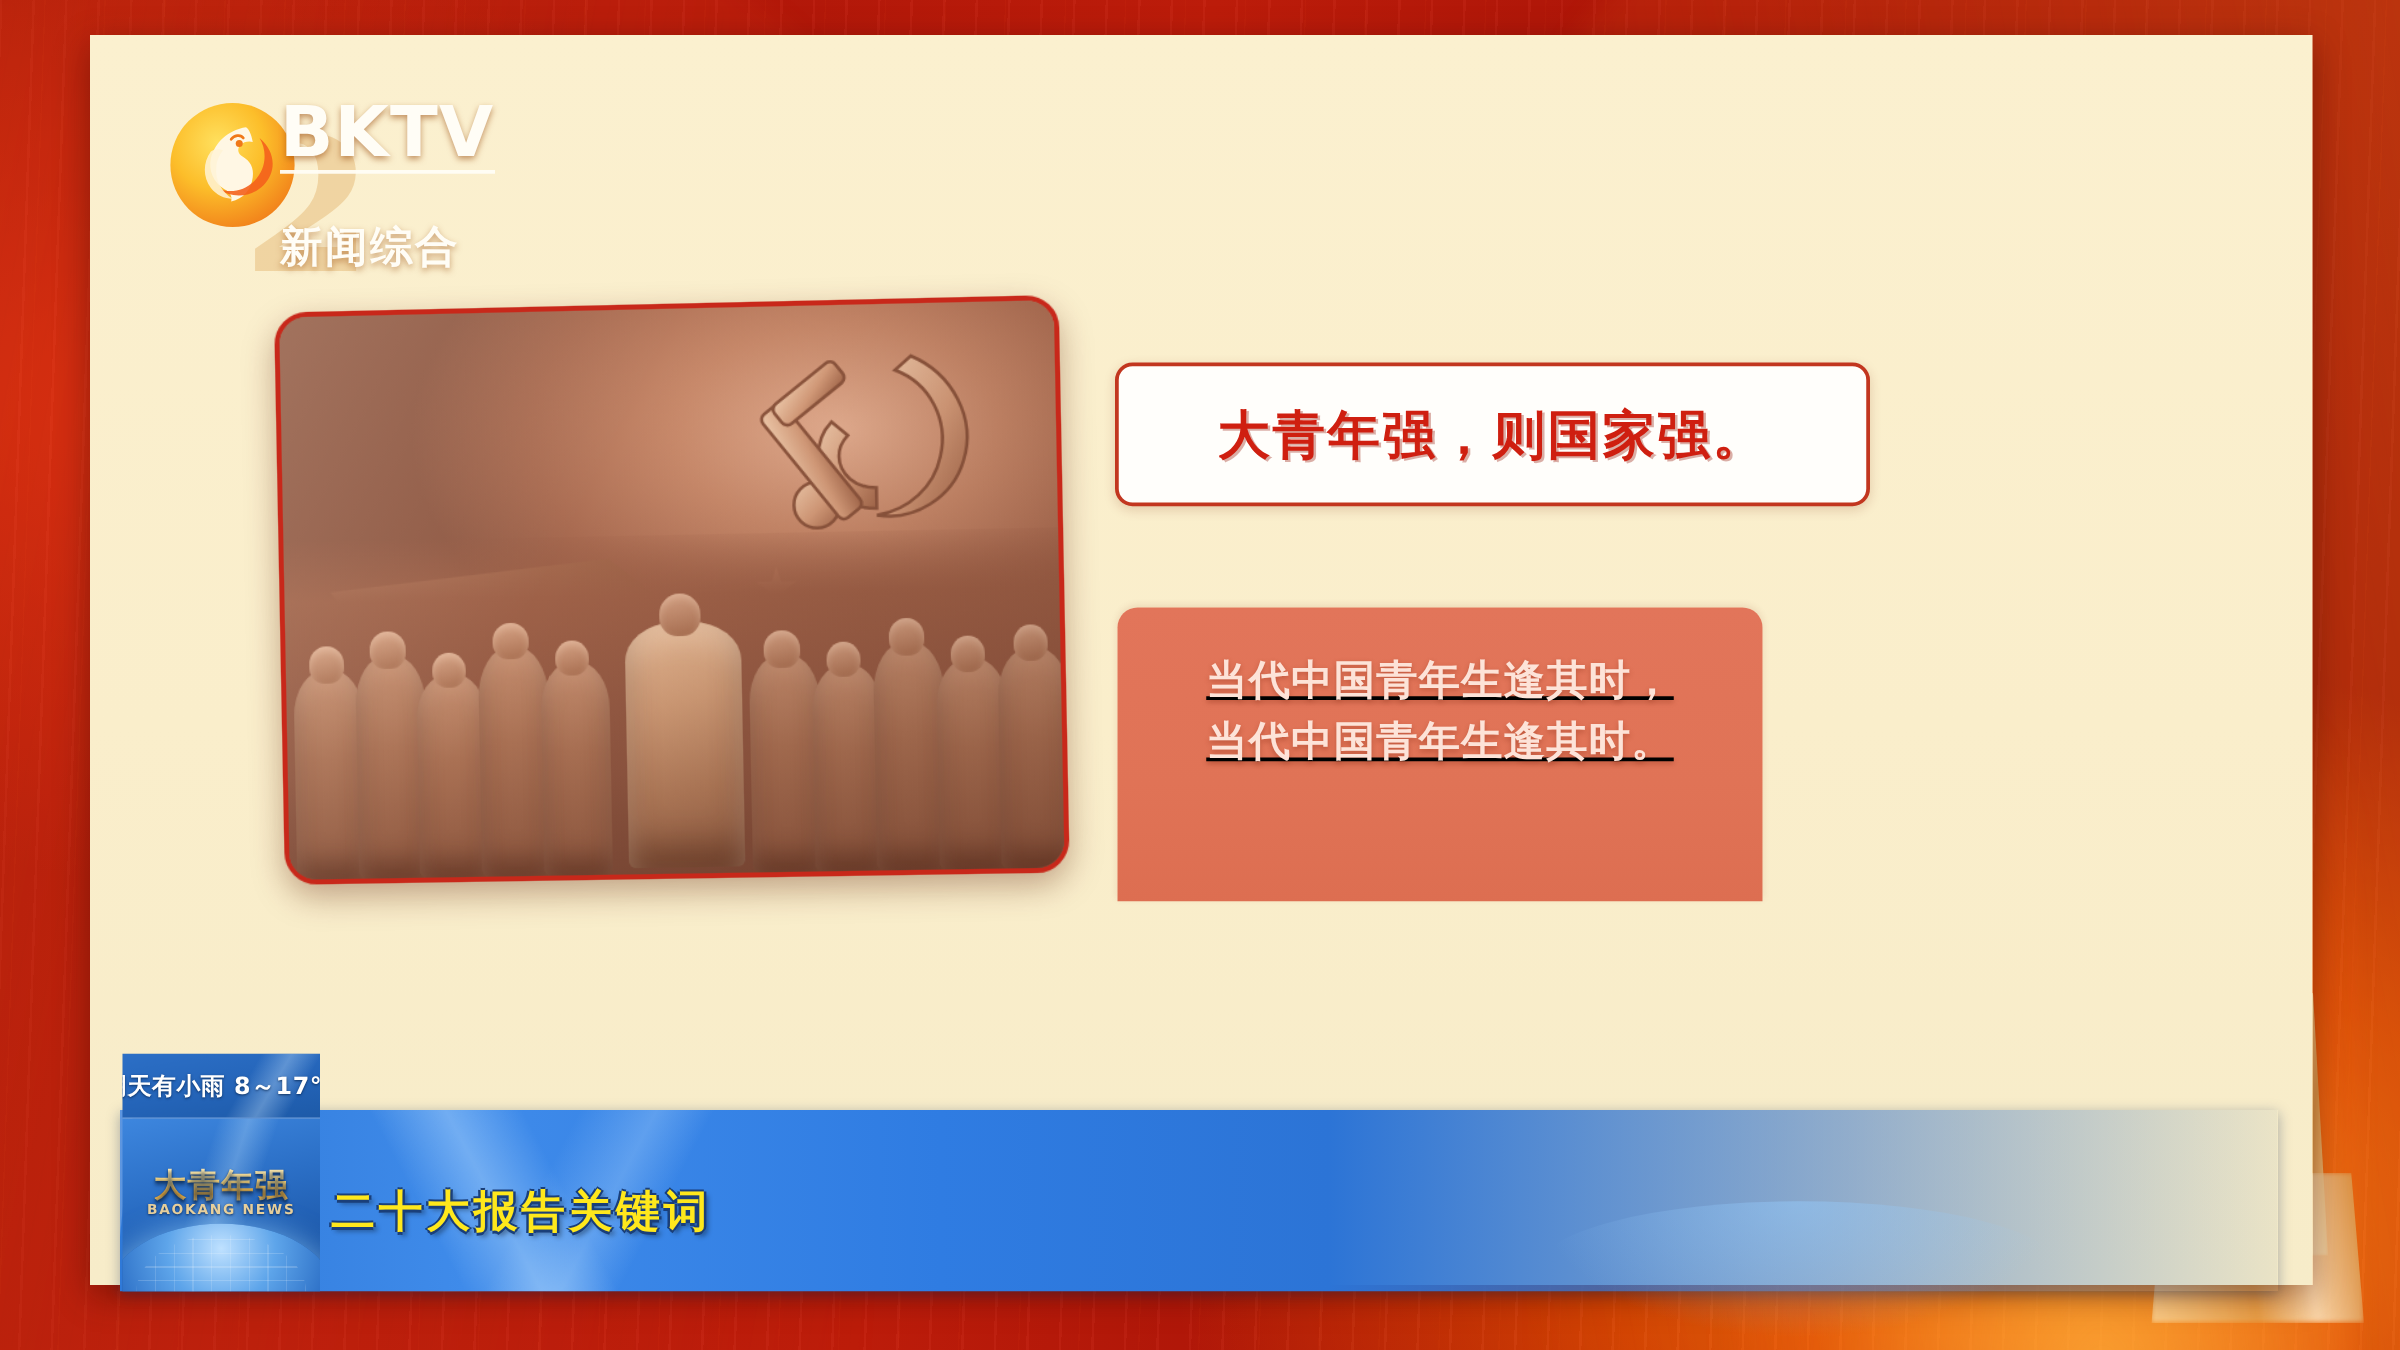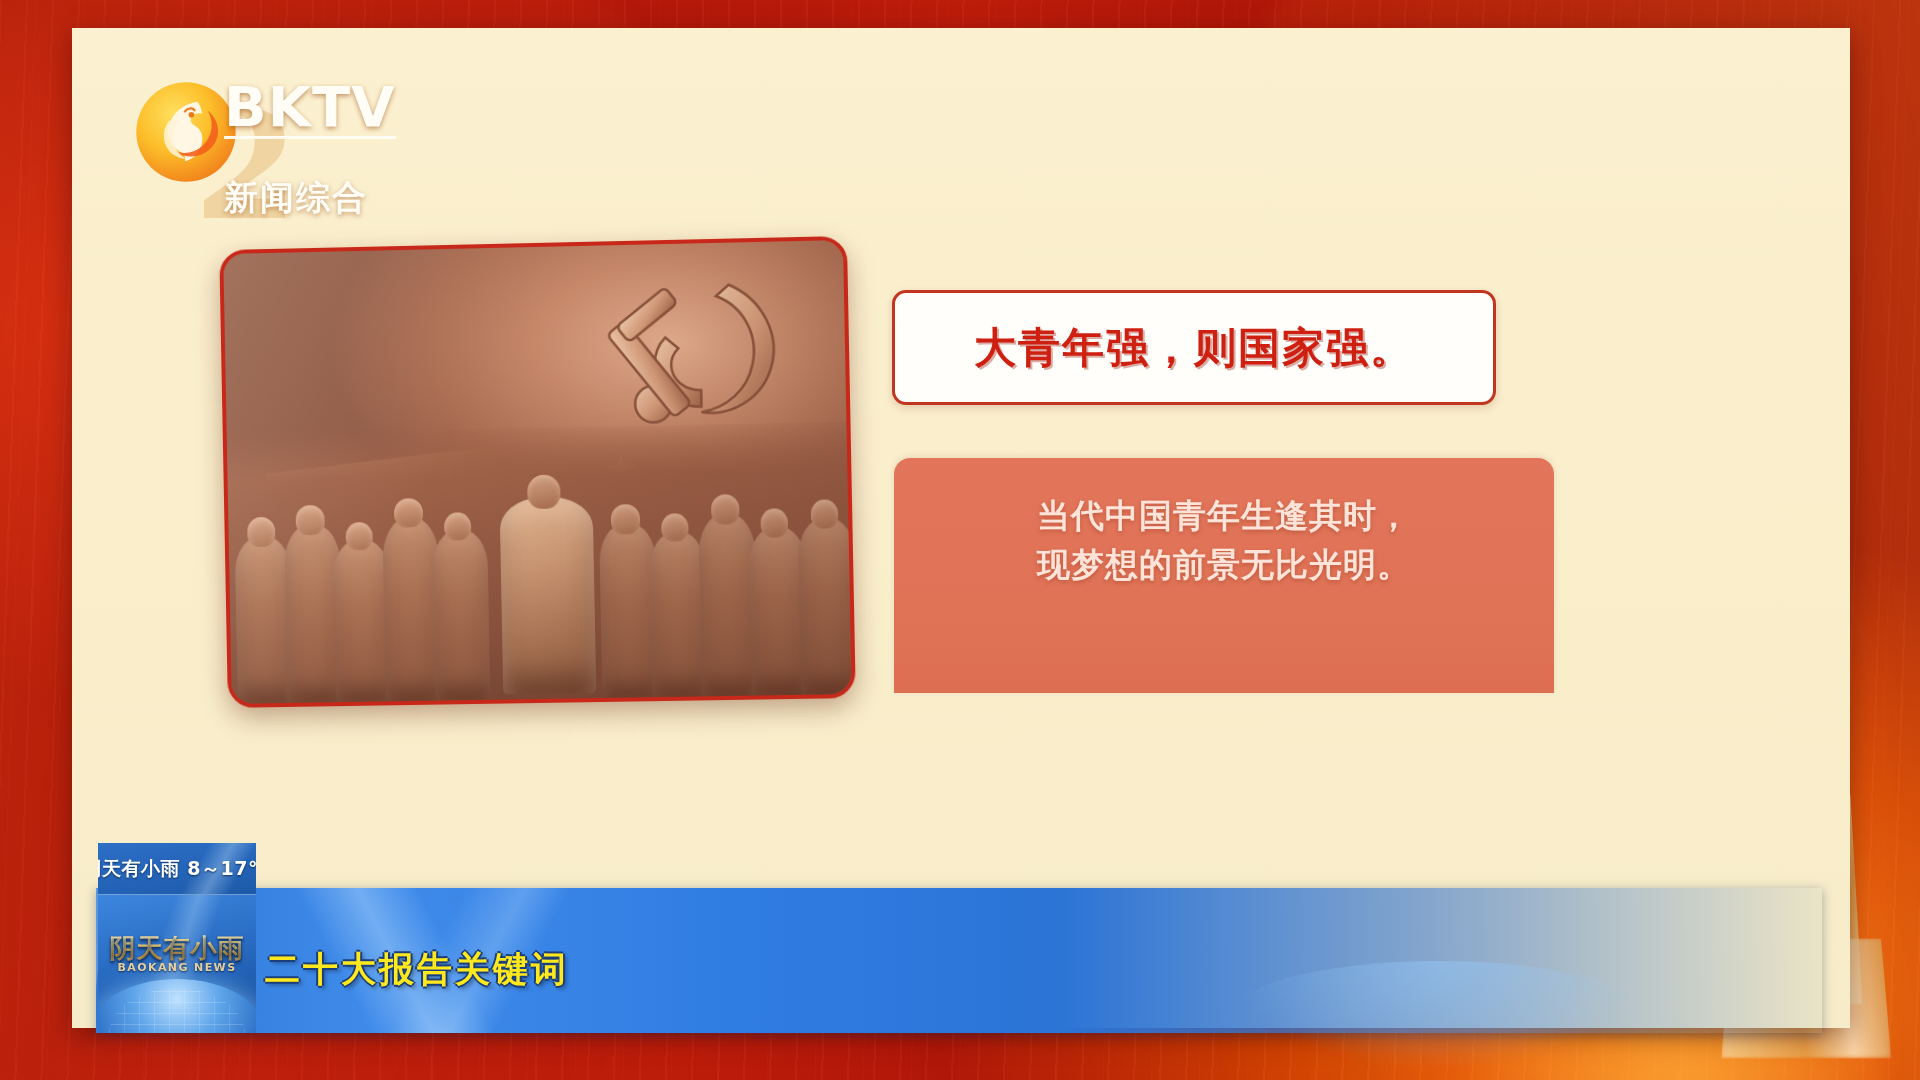--- a/index.html
+++ b/index.html
@@ -148,25 +148,26 @@
     display:flex; align-items:center; justify-content:center;
   }
   #quote-card .q{
     font-size:42px; font-weight:700; letter-spacing:2px;
     color:#cf1f10; text-shadow:2px 2px 0 rgba(150,25,10,.35);
     font-family:"DejaVu Sans","Liberation Sans",sans-serif;
   }
 
   
   #passage-card{
-    position:absolute; left:822px; top:430px; width:660px; height:235px;
+    position:absolute; left:822px; top:458px; width:516px; height:235px;
     background:linear-gradient(180deg,#e2755a 0%,#e07356 60%,#dd6e51 100%);
     border-radius:16px 16px 0 0;
     padding:34px 42px 0;
     box-shadow:0 -2px 6px rgba(120,40,10,.10);
+    text-decoration:underline;
   }
   #passage-card p{
     font-size:33px; line-height:1.48; font-weight:700; letter-spacing:1px;
     color:#fde3d8; text-align:center;
     text-shadow:0 2px 4px rgba(150,55,30,.45);
     font-family:"DejaVu Sans","Liberation Sans",sans-serif;
   }
 
   
   #lower-third{ position:absolute; left:0; bottom:0; width:100%; height:235px; }
@@ -342,35 +343,35 @@
     </div>
     <div class="gleam"></div>
   </div>
 
   <div id="quote-card">
     <div class="q">大青年强，则国家强。</div>
   </div>
 
   <div id="passage-card">
     <p>当代中国青年生逢其时，</p>
-    <p>现梦想的前景无比光明。</p>
+    <p>当代中国青年生逢其时。</p>
   </div>
 
 </div>
 
 <div id="lower-third">
   <div id="blue-bar"></div>
 
   <div id="headline">
     <div id="kicker">二十大报告关键词</div>
   </div>
 
   <div id="wx-stack">
     <div id="weather">
       <span>阴天有小雨 8～17℃</span>
     </div>
     <div id="channel-card">
       <div id="globe"></div>
-      <div id="ch-name">阴天有小雨</div>
+      <div id="ch-name">大青年强</div>
       <div id="ch-en">BAOKANG NEWS</div>
     </div>
   </div>
 </div>
 
 </body></html>

